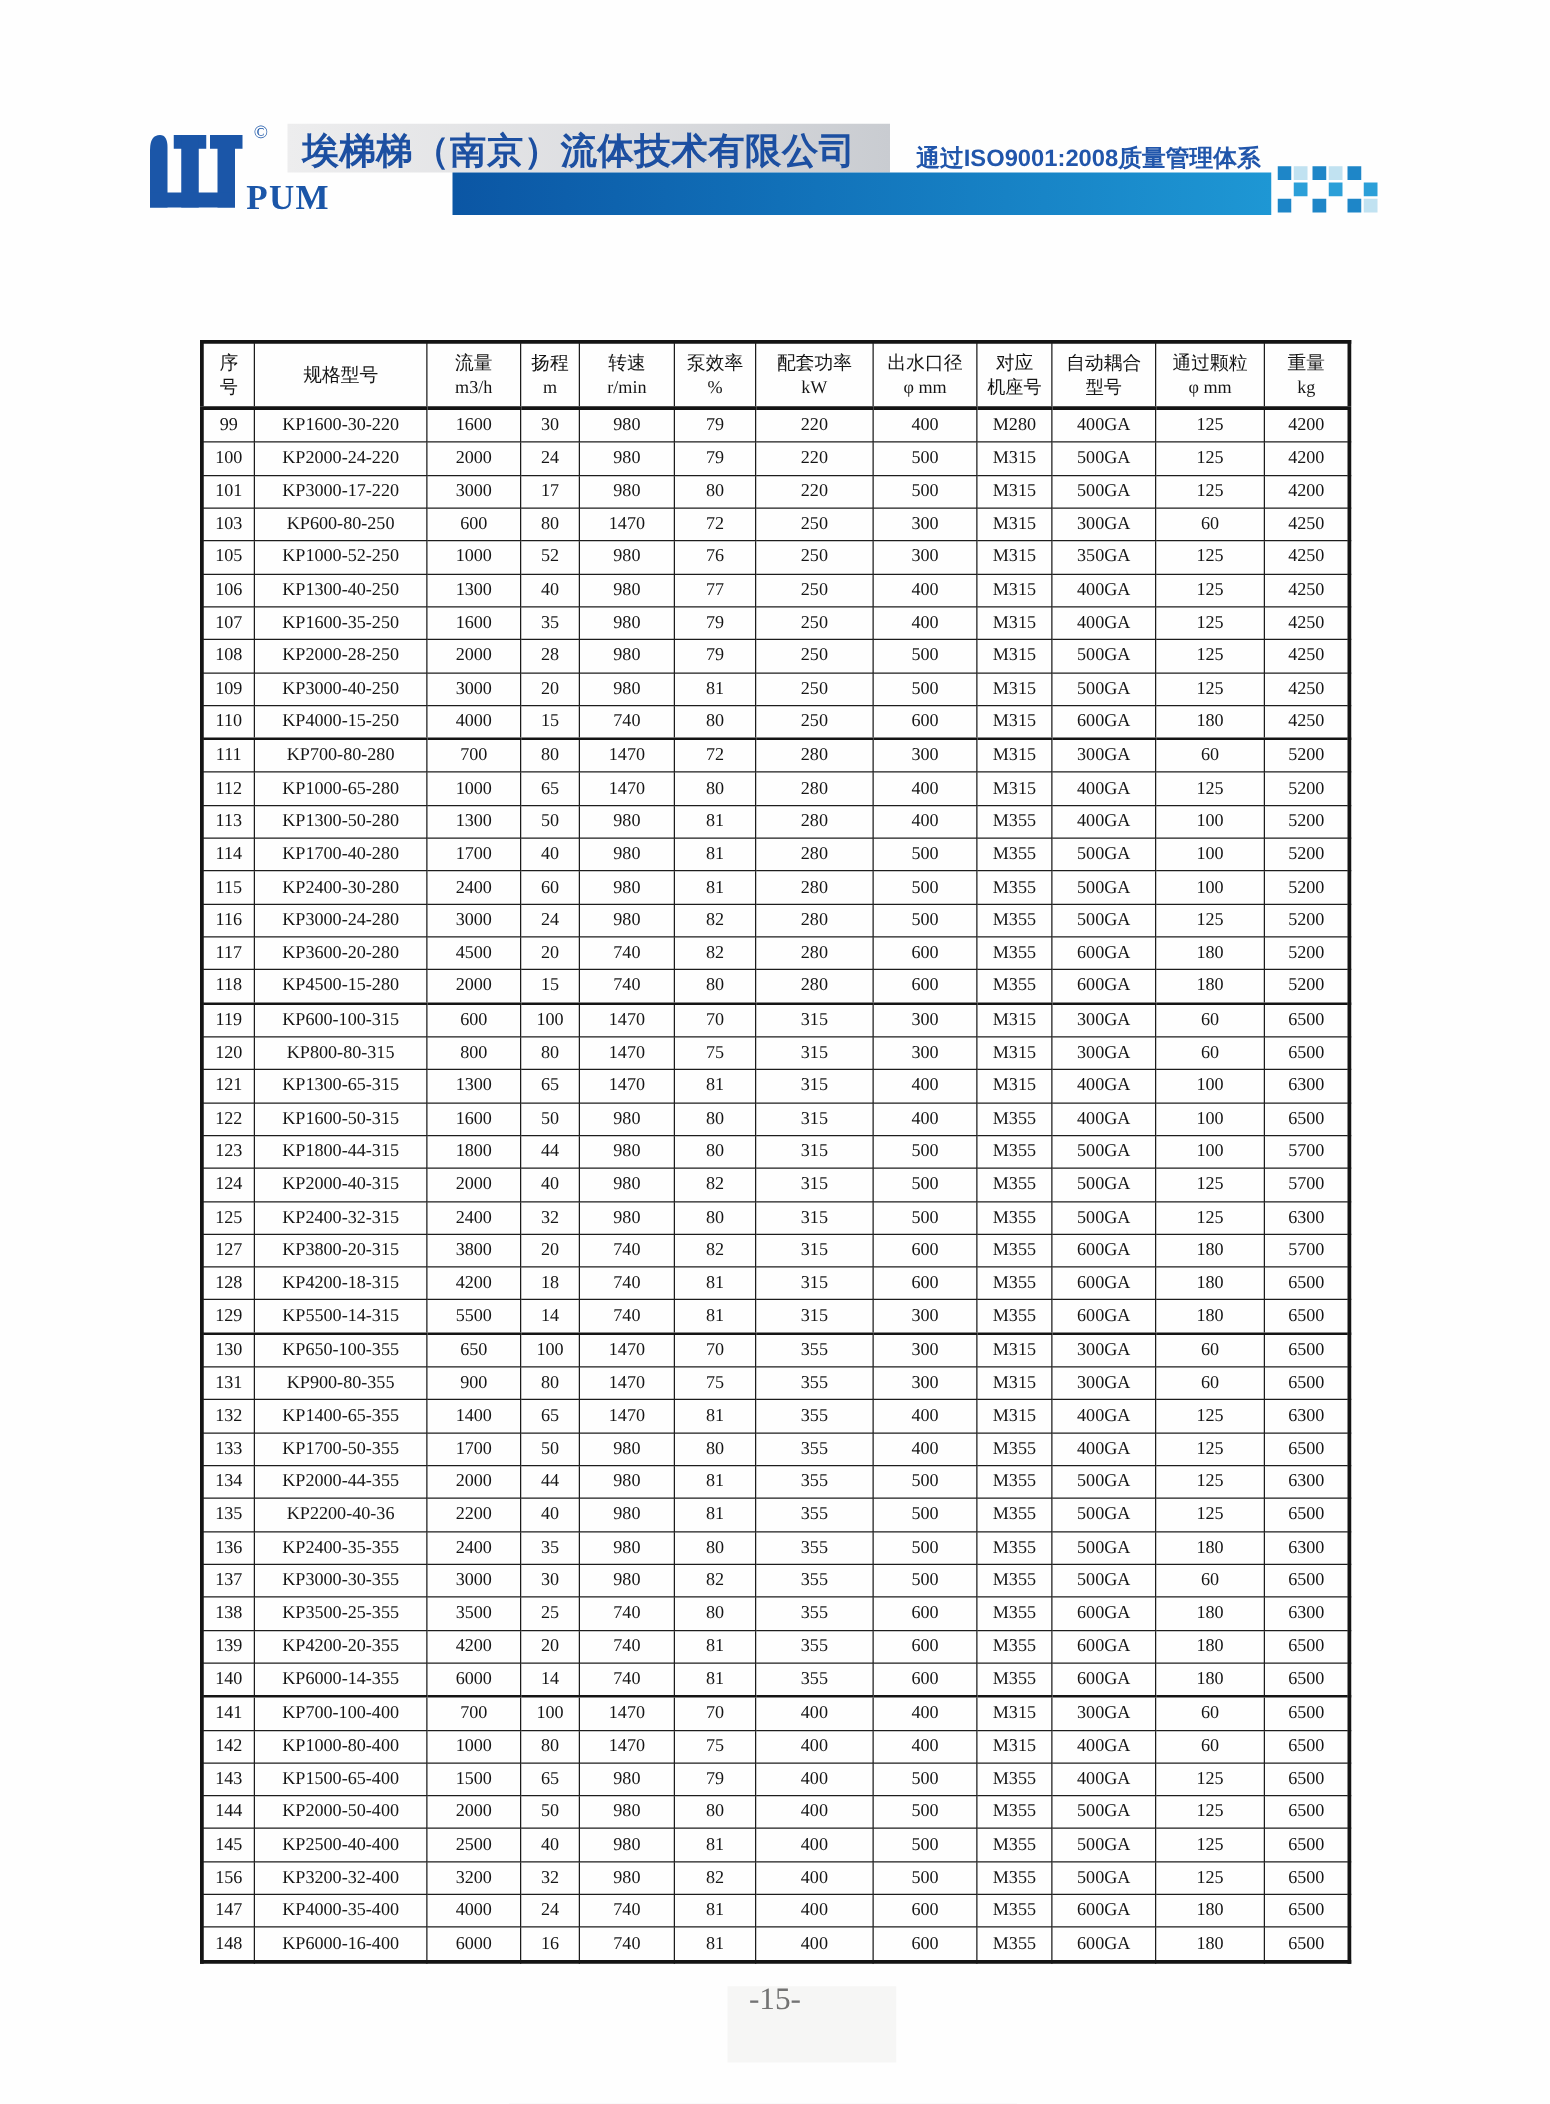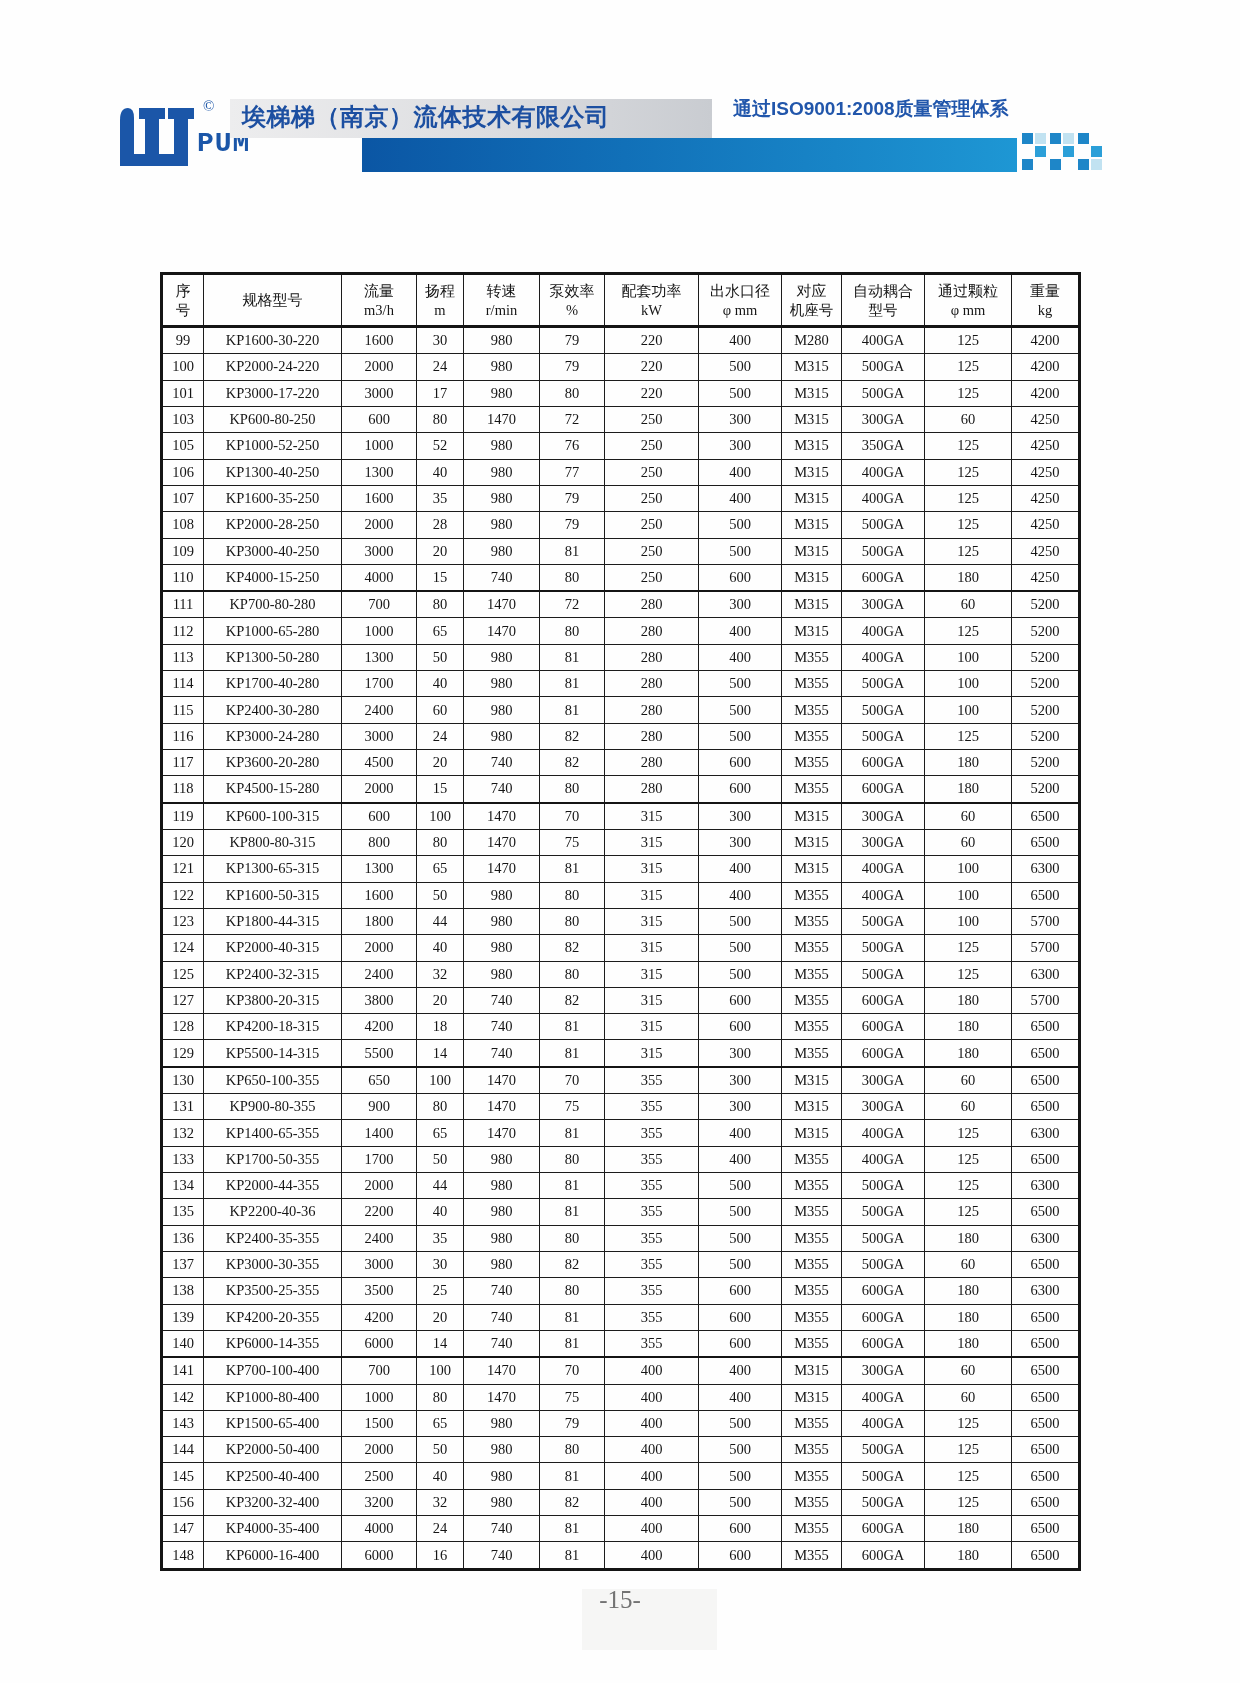--- a/index.html
+++ b/index.html
@@ -9,37 +9,37 @@
     background:#fefefe; overflow:hidden;
   }
 
   
   .logo-mark { position:absolute; left:118px; top:104px; }
   .logo-copyright {
     position:absolute; left:203px; top:98px; font-size:15px; color:#1b56a8;
     font-family:"Liberation Serif", serif;
   }
   .logo-pum {
-    position:absolute; left:197px; top:128px; font-size:28px; font-weight:bold;
-    color:#1b56a8; letter-spacing:1px; font-family:Liberation Mono, monospace;
+    position:absolute; left:197px; top:143px; font-size:28px; font-weight:bold;
+    color:#1b56a8; letter-spacing:1px; font-family:Liberation Serif, serif;
   }
   .logo-reg {
     position:absolute; left:256px; top:126px; font-size:12px; color:#1b56a8;
   }
   .gray-band {
     position:absolute; left:230px; top:99px; width:482px; height:39px;
     background:linear-gradient(90deg,#ededee 0%, #dcdde0 55%, #c9ccd1 100%);
   }
   .company-name {
     position:absolute; left:242px; top:101px; width:460px;
-    font-size:24px; font-weight:bold; color:#1c4fa1; letter-spacing:0.5px;
+    font-size:29px; font-weight:bold; color:#1c4fa1; letter-spacing:0.5px;
     font-family:"Liberation Serif", serif; white-space:nowrap;
   }
   .iso-text {
-    position:absolute; left:733px; top:96px; width:300px;
+    position:absolute; left:733px; top:114px; width:300px;
     font-size:19px; font-weight:bold; color:#2156ab; white-space:nowrap;
     font-family:"Liberation Sans", sans-serif;
   }
   .blue-bar {
     position:absolute; left:362px; top:138px; width:655px; height:34px;
     background:linear-gradient(90deg,#0b56a4 0%, #1170b8 40%, #1e97d4 100%);
   }
   .chevrons { position:absolute; left:1022px; top:131px; }
 
   

